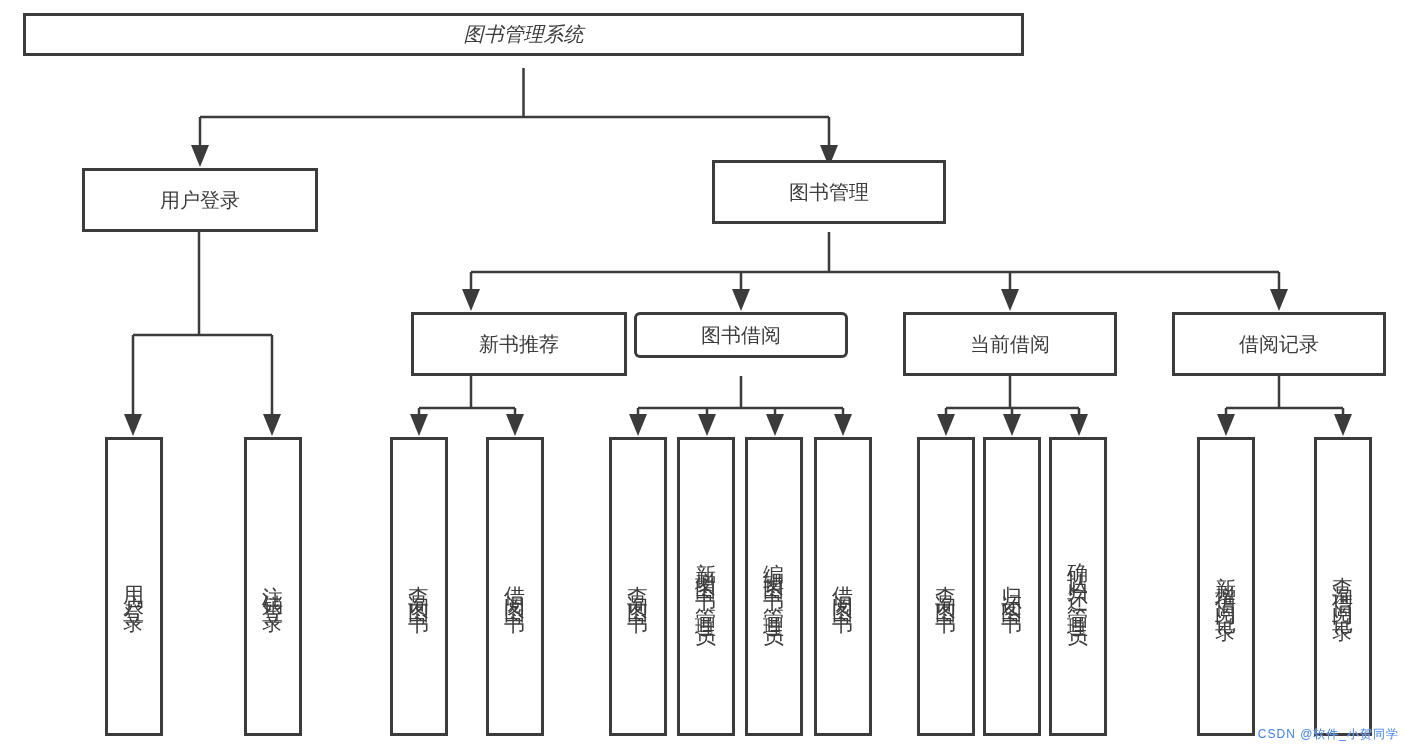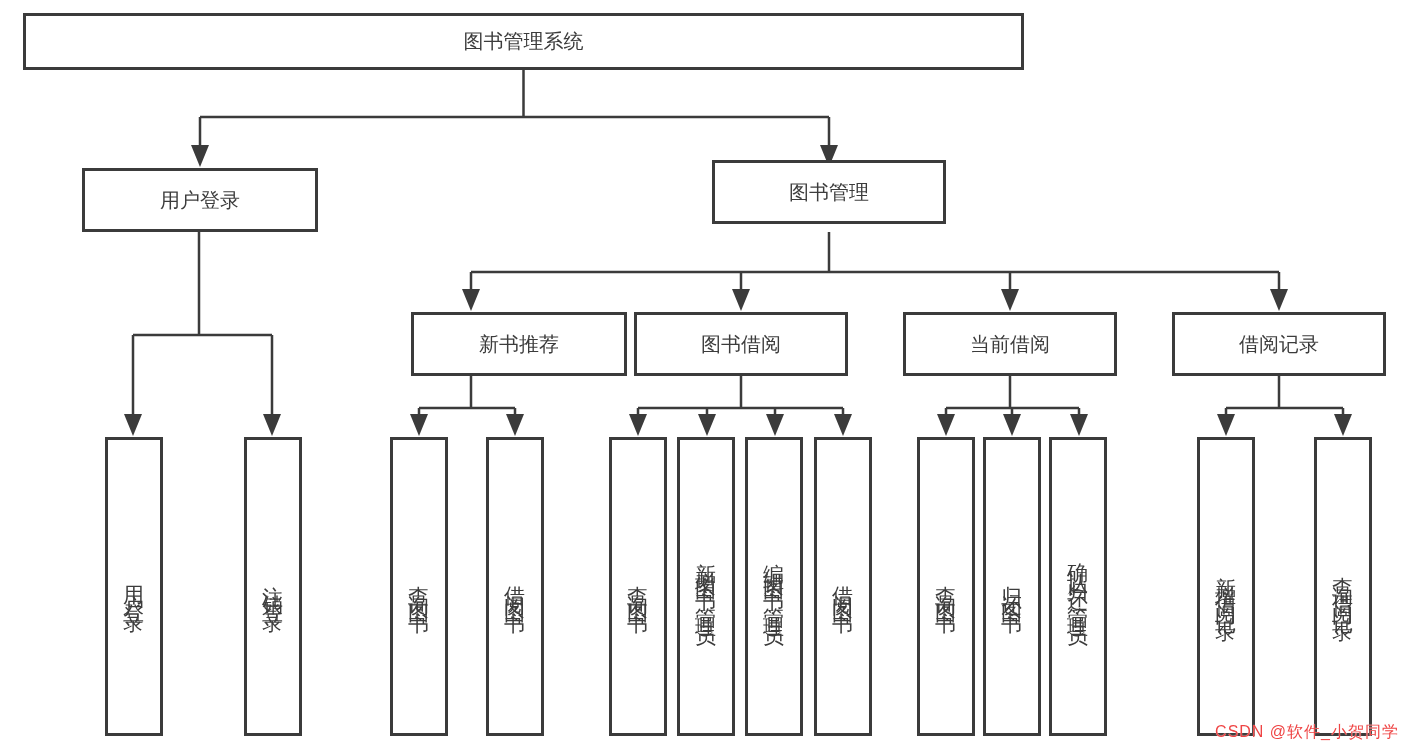--- a/index.html
+++ b/index.html
@@ -17,21 +17,21 @@
     white-space:nowrap;
   }
   .box.root  { font-size:20px; }
   .leaf span {
     writing-mode:vertical-rl; text-orientation:mixed;
     font-size:21px; letter-spacing:9px; line-height:1;
     color:#3c3c3c;
   }
   #watermark {
     position:absolute; right:6px; bottom:4px; z-index:3;
-    color:#ef4444; font-size:16px; letter-spacing:1px;
+    color:#3b82f6; font-size:12px; letter-spacing:1px;
     text-shadow:0 0 1px #ffffff;
   }
 </style>
 </head>
 <body>
 
 <div id="canvas">
 
   <svg id="connectors" width="1405" height="747" viewBox="0 0 1405 747">
     <g stroke="#3b3b3b" stroke-width="2.5" fill="none">
@@ -66,27 +66,27 @@
       <polygon points="766,414 784,414 775,436"></polygon>
       <polygon points="834,414 852,414 843,436"></polygon>
       <polygon points="937,414 955,414 946,436"></polygon>
       <polygon points="1003,414 1021,414 1012,436"></polygon>
       <polygon points="1070,414 1088,414 1079,436"></polygon>
       <polygon points="1217,414 1235,414 1226,436"></polygon>
       <polygon points="1334,414 1352,414 1343,436"></polygon>
     </g>
   </svg>
 
-  <div class="box root" style="left:23px; top:13px; width:1001px; height:57px;">图书管理系统</div>
+  <div class="box root" style="left:23px; top:13px; width:1001px; height:43px;font-style:italic;">图书管理系统</div>
 
   <div class="box" style="left:82px; top:168px; width:236px; height:64px;">用户登录</div>
   <div class="box" style="left:712px; top:160px; width:234px; height:64px;">图书管理</div>
 
   <div class="box" style="left:363px; top:312px; width:216px; height:64px;margin-left:48px;">新书推荐</div>
-  <div class="box" style="left:634px; top:312px; width:214px; height:64px;">图书借阅</div>
+  <div class="box" style="left:634px; top:312px; width:214px; height:46px;border-radius:6px;">图书借阅</div>
   <div class="box" style="left:903px; top:312px; width:214px; height:64px;text-align:center;">当前借阅</div>
   <div class="box" style="left:1172px; top:312px; width:214px; height:64px;">借阅记录</div>
 
   <div class="box leaf" style="left:105px; top:437px; width:58px; height:299px;">
     <span>用户登录</span>
   </div>
   <div class="box leaf" style="left:244px; top:437px; width:58px; height:299px;">
     <span>注销登录</span>
   </div>
 

